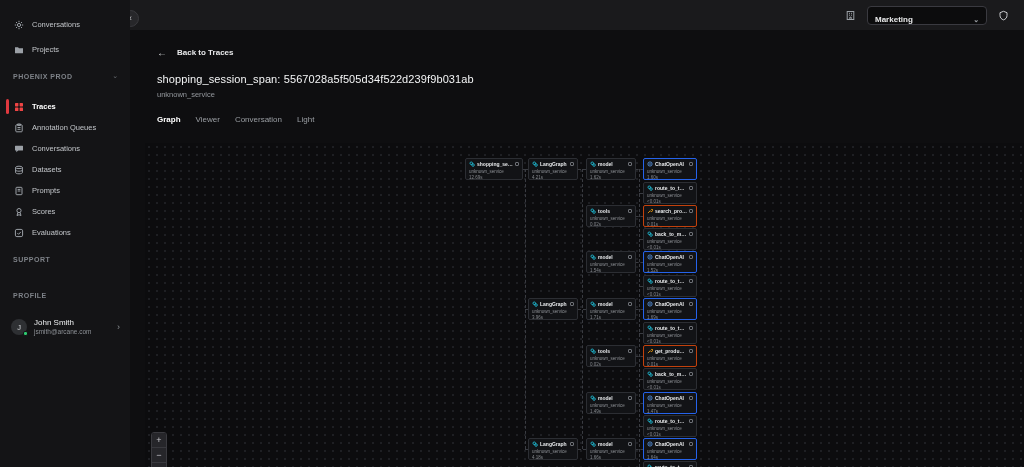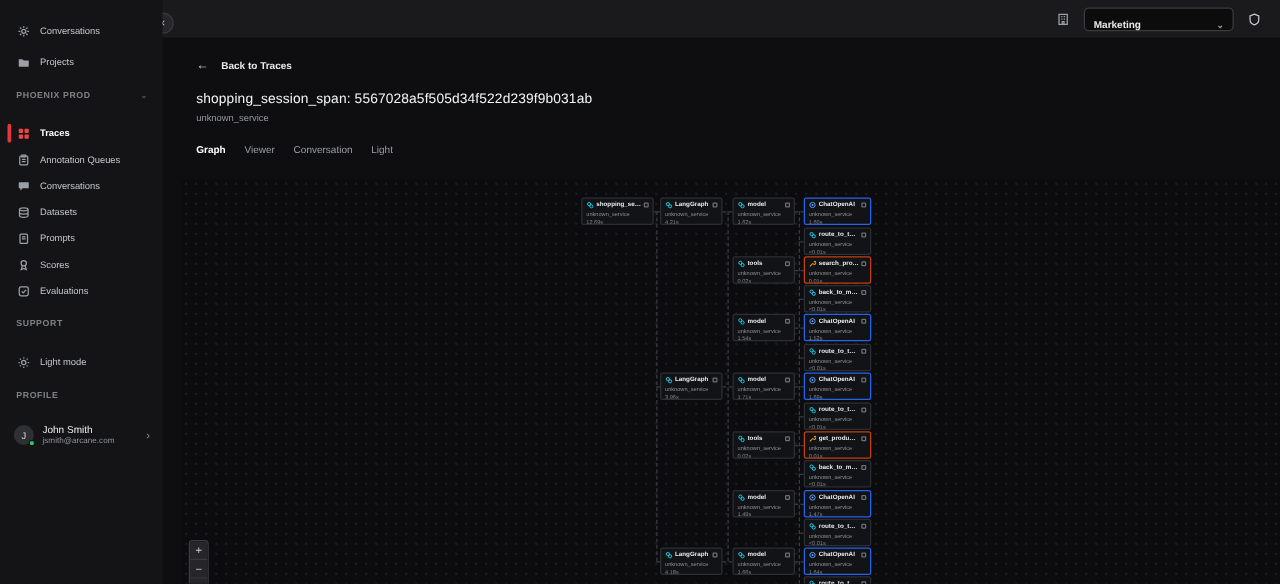--- a/index.html
+++ b/index.html
@@ -186,29 +186,20 @@
         </svg>
       </span>
       <span class="lbl">Evaluations</span>
     </div>
   </div>
 
   <div class="side-section">
     <span class="sec-lbl">SUPPORT</span>
   </div>
   <div class="side-list">
-    <div class="side-item">
-      <span class="sicon">
-        <svg viewBox="0 0 10 10" fill="none" stroke="#9ba0a6" stroke-width="1">
-          <circle cx="5" cy="5" r="1.7"></circle>
-          <path d="M5 .7v1.1M5 8.2v1.1M.7 5h1.1M8.2 5h1.1M1.9 1.9l.8.8M7.3 7.3l.8.8M8.1 1.9l-.8.8M2.7 7.3l-.8.8"></path>
-        </svg>
-      </span>
-      <span class="lbl">Light mode</span>
-    </div>
   </div>
 
   <div class="side-section">
     <span class="sec-lbl">PROFILE</span>
   </div>
   <div class="profile-row">
     <span class="avatar">
       <span>J</span>
       <span class="dot"></span>
     </span>

